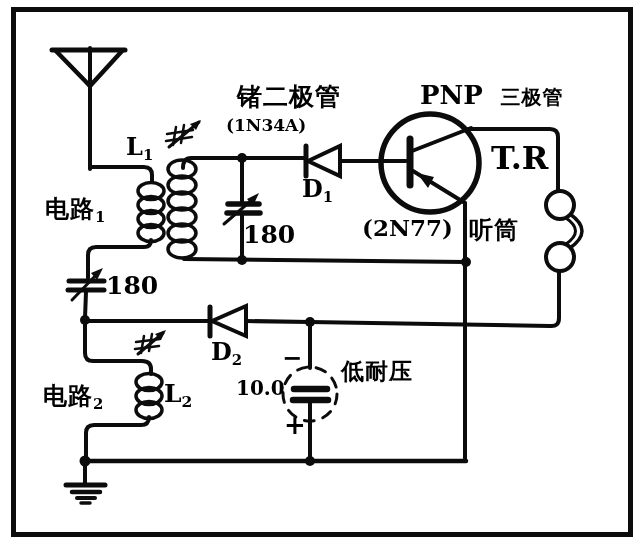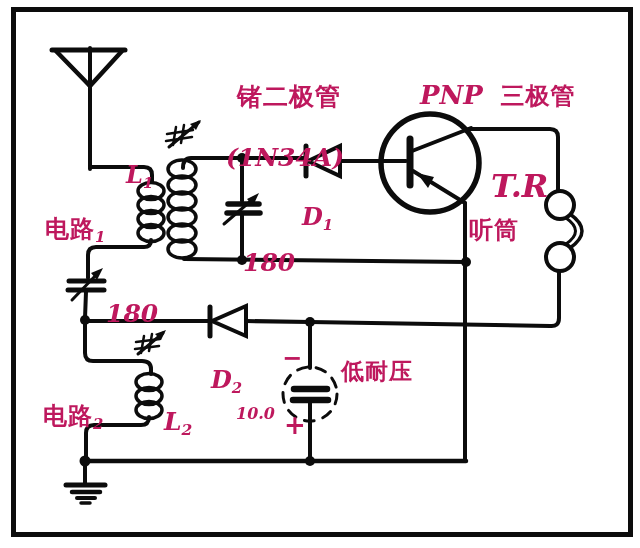--- a/index.html
+++ b/index.html
@@ -1,21 +1,21 @@
 <!DOCTYPE html>
 <html><head>
 <meta charset="utf-8">
 <style>
   html,body{margin:0;padding:0;background:#ffffff;}
   #stage{position:relative;width:640px;height:548px;background:#ffffff;overflow:hidden;
          font-family:"DejaVu Sans",sans-serif;}
   svg{position:absolute;left:0;top:0;}
-  .lbl{position:absolute;color:#be185d;font-weight:700;white-space:nowrap;line-height:1;}
+  .lbl{position:absolute;color:#000000;font-weight:700;white-space:nowrap;line-height:1;}
   .cn{font-family:"DejaVu Sans",sans-serif;letter-spacing:1px;}
-  .hand{font-family:"DejaVu Serif",serif;font-style:italic;margin-top:28px;}
+  .hand{font-family:"DejaVu Serif",serif;}
   .sub{display:inline-block;font-size:0.62em;transform:translateY(0.35em);}
   .pair{display:inline-flex;align-items:baseline;}
   .note{line-height:27px;white-space:nowrap;}
 </style>
 </head>
 <body>
 
 <div id="stage">
 
   <svg width="640" height="548" viewBox="0 0 640 548">
@@ -152,28 +152,29 @@
         <circle cx="466" cy="262" r="5"></circle>
         <circle cx="85" cy="320" r="5"></circle>
         <circle cx="310" cy="322" r="5"></circle>
         <circle cx="85" cy="461" r="5.5"></circle>
         <circle cx="310" cy="461" r="5"></circle>
       </g>
     </g>
   </svg>
 
   <div class="lbl cn" style="left:237px;top:84px;font-size:25px;">锗二极管</div>
-  <div class="lbl hand" style="left:226px;top:117px;font-size:25px;">(1N34A)</div>
+  <div class="lbl hand" style="left:226px;top:117px;font-size:17px;">(1N34A)</div>
 
   <div class="lbl" style="left:420px;top:82px;">
     <span class="hand" style="font-size:26px;">PNP</span>
-    <span class="cn" style="font-size:24px;margin-left:12px;">三极管</span>
+    <span class="cn" style="font-size:20px;margin-left:12px;">三极管</span>
   </div>
 
   <div class="lbl hand" style="left:491px;top:142px;font-size:32px;">T.R</div>
+  <div class="lbl hand" style="left:362px;top:216px;font-size:23px;">(2N77)</div>
   <div class="lbl cn" style="left:469px;top:218px;font-size:24px;">听筒</div>
 
   <div class="lbl pair hand" style="left:126px;top:135px;font-size:24px;">
     <span>L</span>
       <span class="sub">1</span>
   </div>
   <div class="lbl pair cn" style="left:45px;top:197px;font-size:24px;">
     <span>电路</span>
       <span class="sub hand">1</span>
   </div>
@@ -192,21 +193,21 @@
 
   <div class="lbl pair cn" style="left:43px;top:384px;font-size:24px;">
     <span>电路</span>
       <span class="sub hand">2</span>
   </div>
   <div class="lbl pair hand" style="left:164px;top:381px;font-size:25px;">
     <span>L</span>
       <span class="sub">2</span>
   </div>
 
-  <div class="lbl hand" style="left:236px;top:378px;font-size:16px;text-align:right;">10.0</div>
+  <div class="lbl hand" style="left:236px;top:378px;font-size:20px;text-align:right;">10.0</div>
   <div class="lbl" style="left:282px;top:346px;font-size:24px;">−</div>
   <div class="lbl" style="left:284px;top:412px;font-size:26px;">+</div>
 
   <div class="lbl cn note" style="left:341px;top:358px;font-size:23px;">
     <div>低耐压</div>
   </div>
 
 </div>
 
 </body></html>

